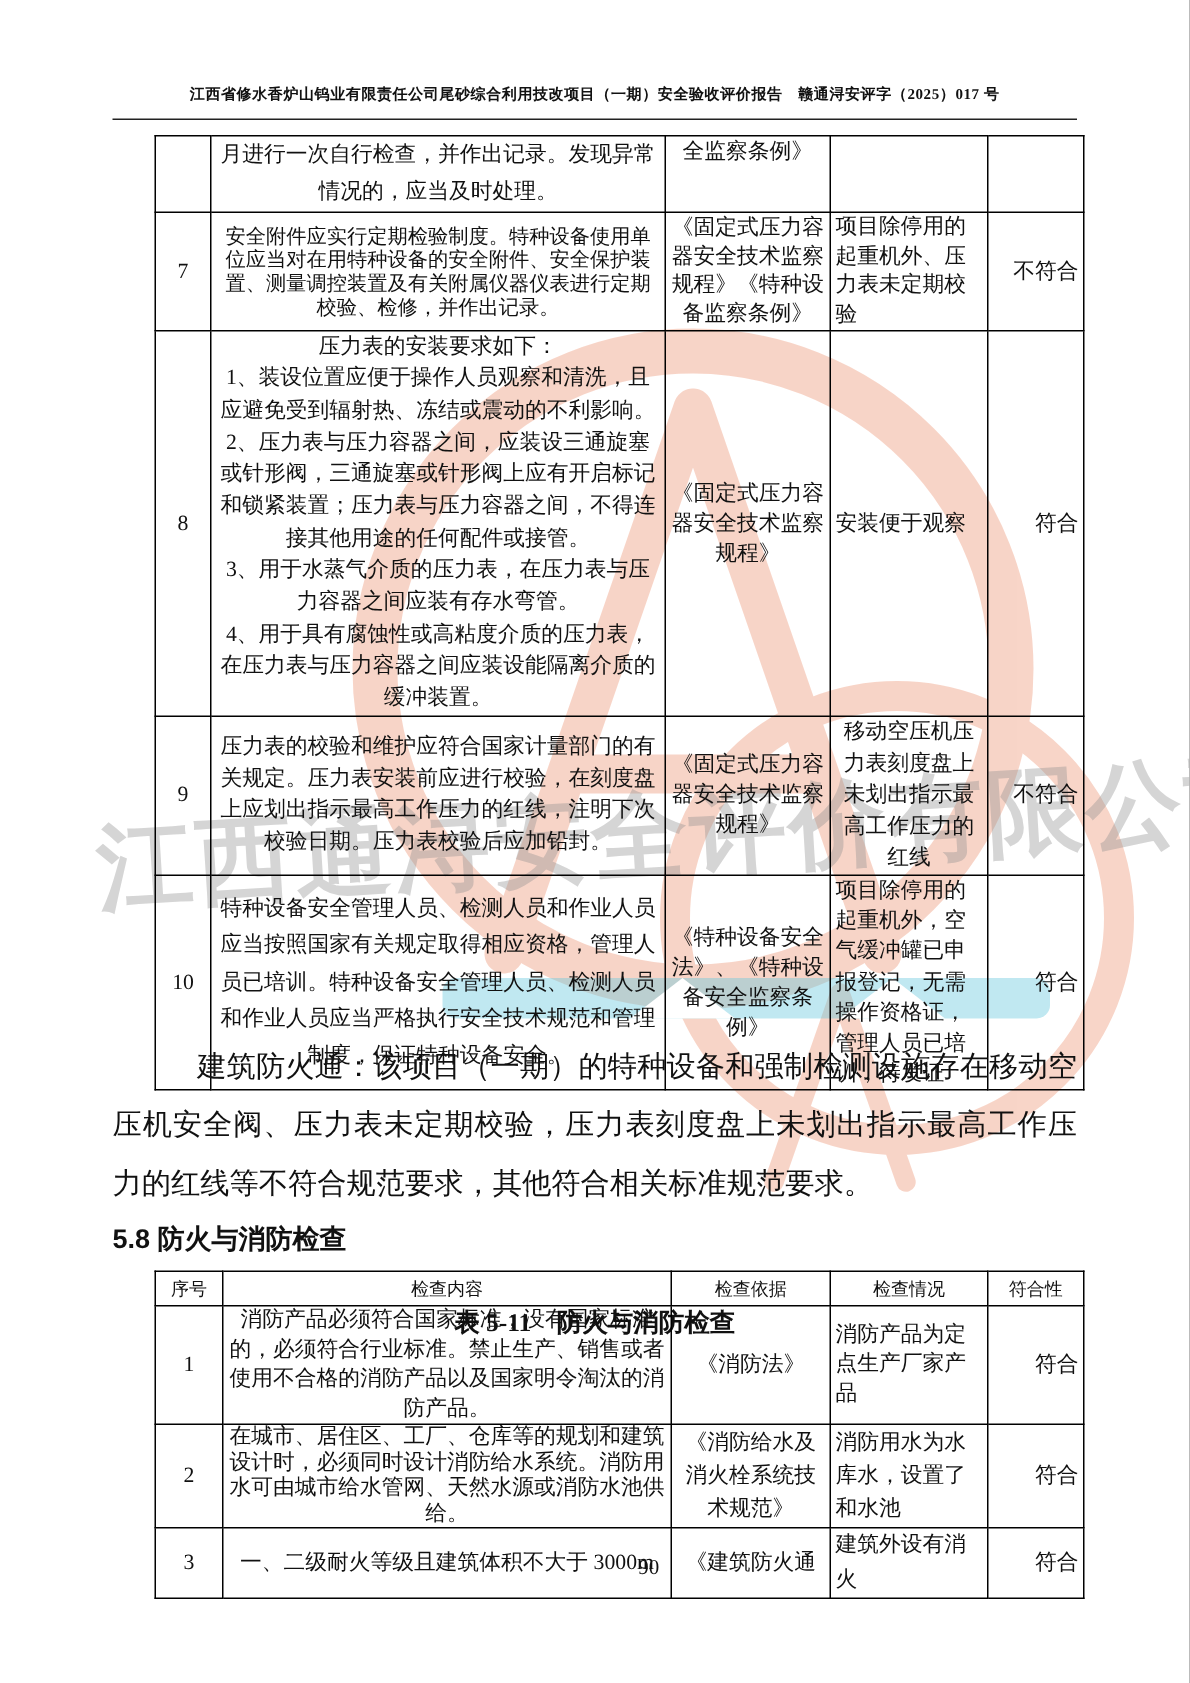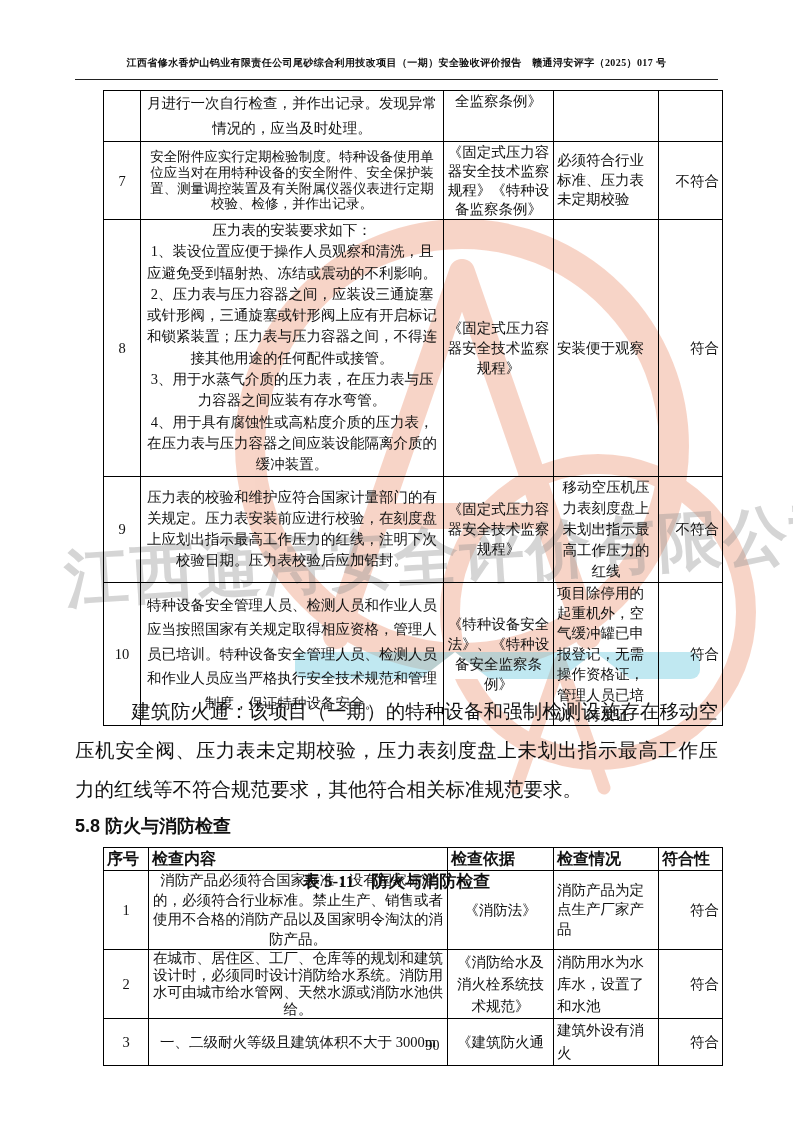--- a/index.html
+++ b/index.html
@@ -53,21 +53,21 @@
   .r0 td{vertical-align:top;}
   .r0 .c-content{line-height:25px;}
   .r1 .c-content{font-size:13.5px;line-height:15.6px;margin-top:27px;}
   .r1 .c-basis{line-height:19px;}
   .r1 .c-sit{line-height:19.5px;}
   .r2 .c-content{line-height:21.3px;}
   .r3 .c-content{line-height:21.2px;}
   .r3 .c-sit{line-height:21px;text-align:center;}
   .r4 .c-content{line-height:24.6px;}
   .r4 .c-sit{line-height:20.4px;}
-  #table2 th{font-size:16px;font-weight:700;text-align:left;line-height:22px;}
+  #table2 th{font-size:12px;font-weight:400;text-align:center;line-height:22px;}
   .f1 .c-content{line-height:19.6px;}
   .f1 .c-sit{line-height:19.5px;}
   .f2 .c-content{line-height:17px;}
   .f2 .c-basis{line-height:22px;}
   .f2 .c-sit{line-height:22px;margin-left:45px;}
   .f3 td{line-height:23px;}
   .check-result{
     position:absolute;left:75px;top:692px;width:643px;
     font-size:19.5px;line-height:39px;
     text-indent:2.9em;text-align:justify;
@@ -125,21 +125,21 @@
         <td class="c-no"></td>
         <td class="c-content">月进行一次自行检查，并作出记录。发现异常情况的，应当及时处理。</td>
         <td class="c-basis">全监察条例》</td>
         <td class="c-sit"></td>
         <td class="c-conf"></td>
       </tr>
       <tr class="r1" style="height:78px">
         <td class="c-no">7</td>
         <td class="c-content">安全附件应实行定期检验制度。特种设备使用单位应当对在用特种设备的安全附件、安全保护装置、测量调控装置及有关附属仪器仪表进行定期校验、检修，并作出记录。</td>
         <td class="c-basis">《固定式压力容器安全技术监察规程》《特种设备监察条例》</td>
-        <td class="c-sit">必须符合行业标准、压力表未定期校验</td>
+        <td class="c-sit">项目除停用的起重机外、压力表未定期校验</td>
         <td class="c-conf">不符合</td>
       </tr>
       <tr class="r2" style="height:256px">
         <td class="c-no">8</td>
         <td class="c-content">压力表的安装要求如下：
 1、装设位置应便于操作人员观察和清洗，且应避免受到辐射热、冻结或震动的不利影响。
 2、压力表与压力容器之间，应装设三通旋塞或针形阀，三通旋塞或针形阀上应有开启标记和锁紧装置；压力表与压力容器之间，不得连接其他用途的任何配件或接管。
 3、用于水蒸气介质的压力表，在压力表与压力容器之间应装有存水弯管。
 4、用于具有腐蚀性或高粘度介质的压力表，在压力表与压力容器之间应装设能隔离介质的缓冲装置。</td>
         <td class="c-basis">《固定式压力容器安全技术监察规程》</td>

